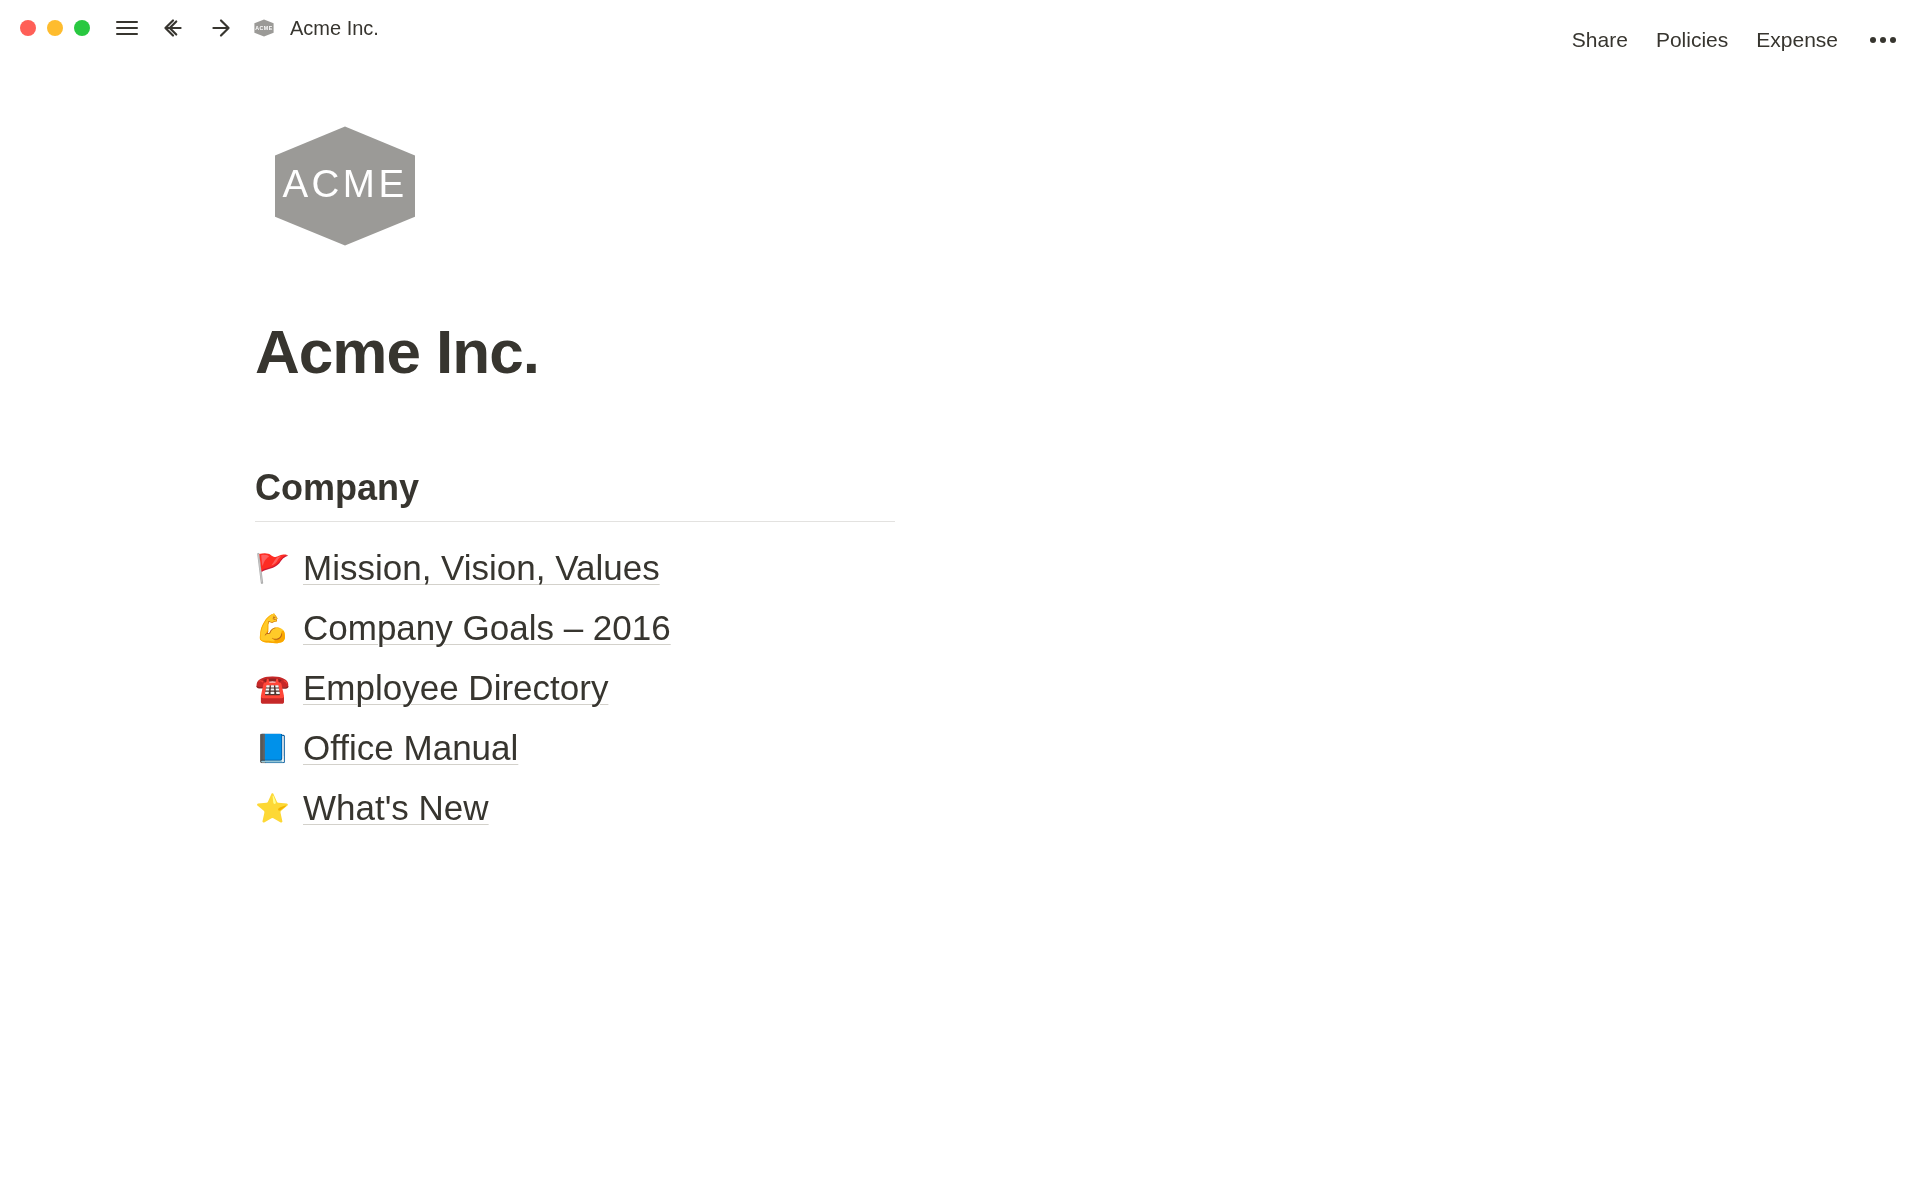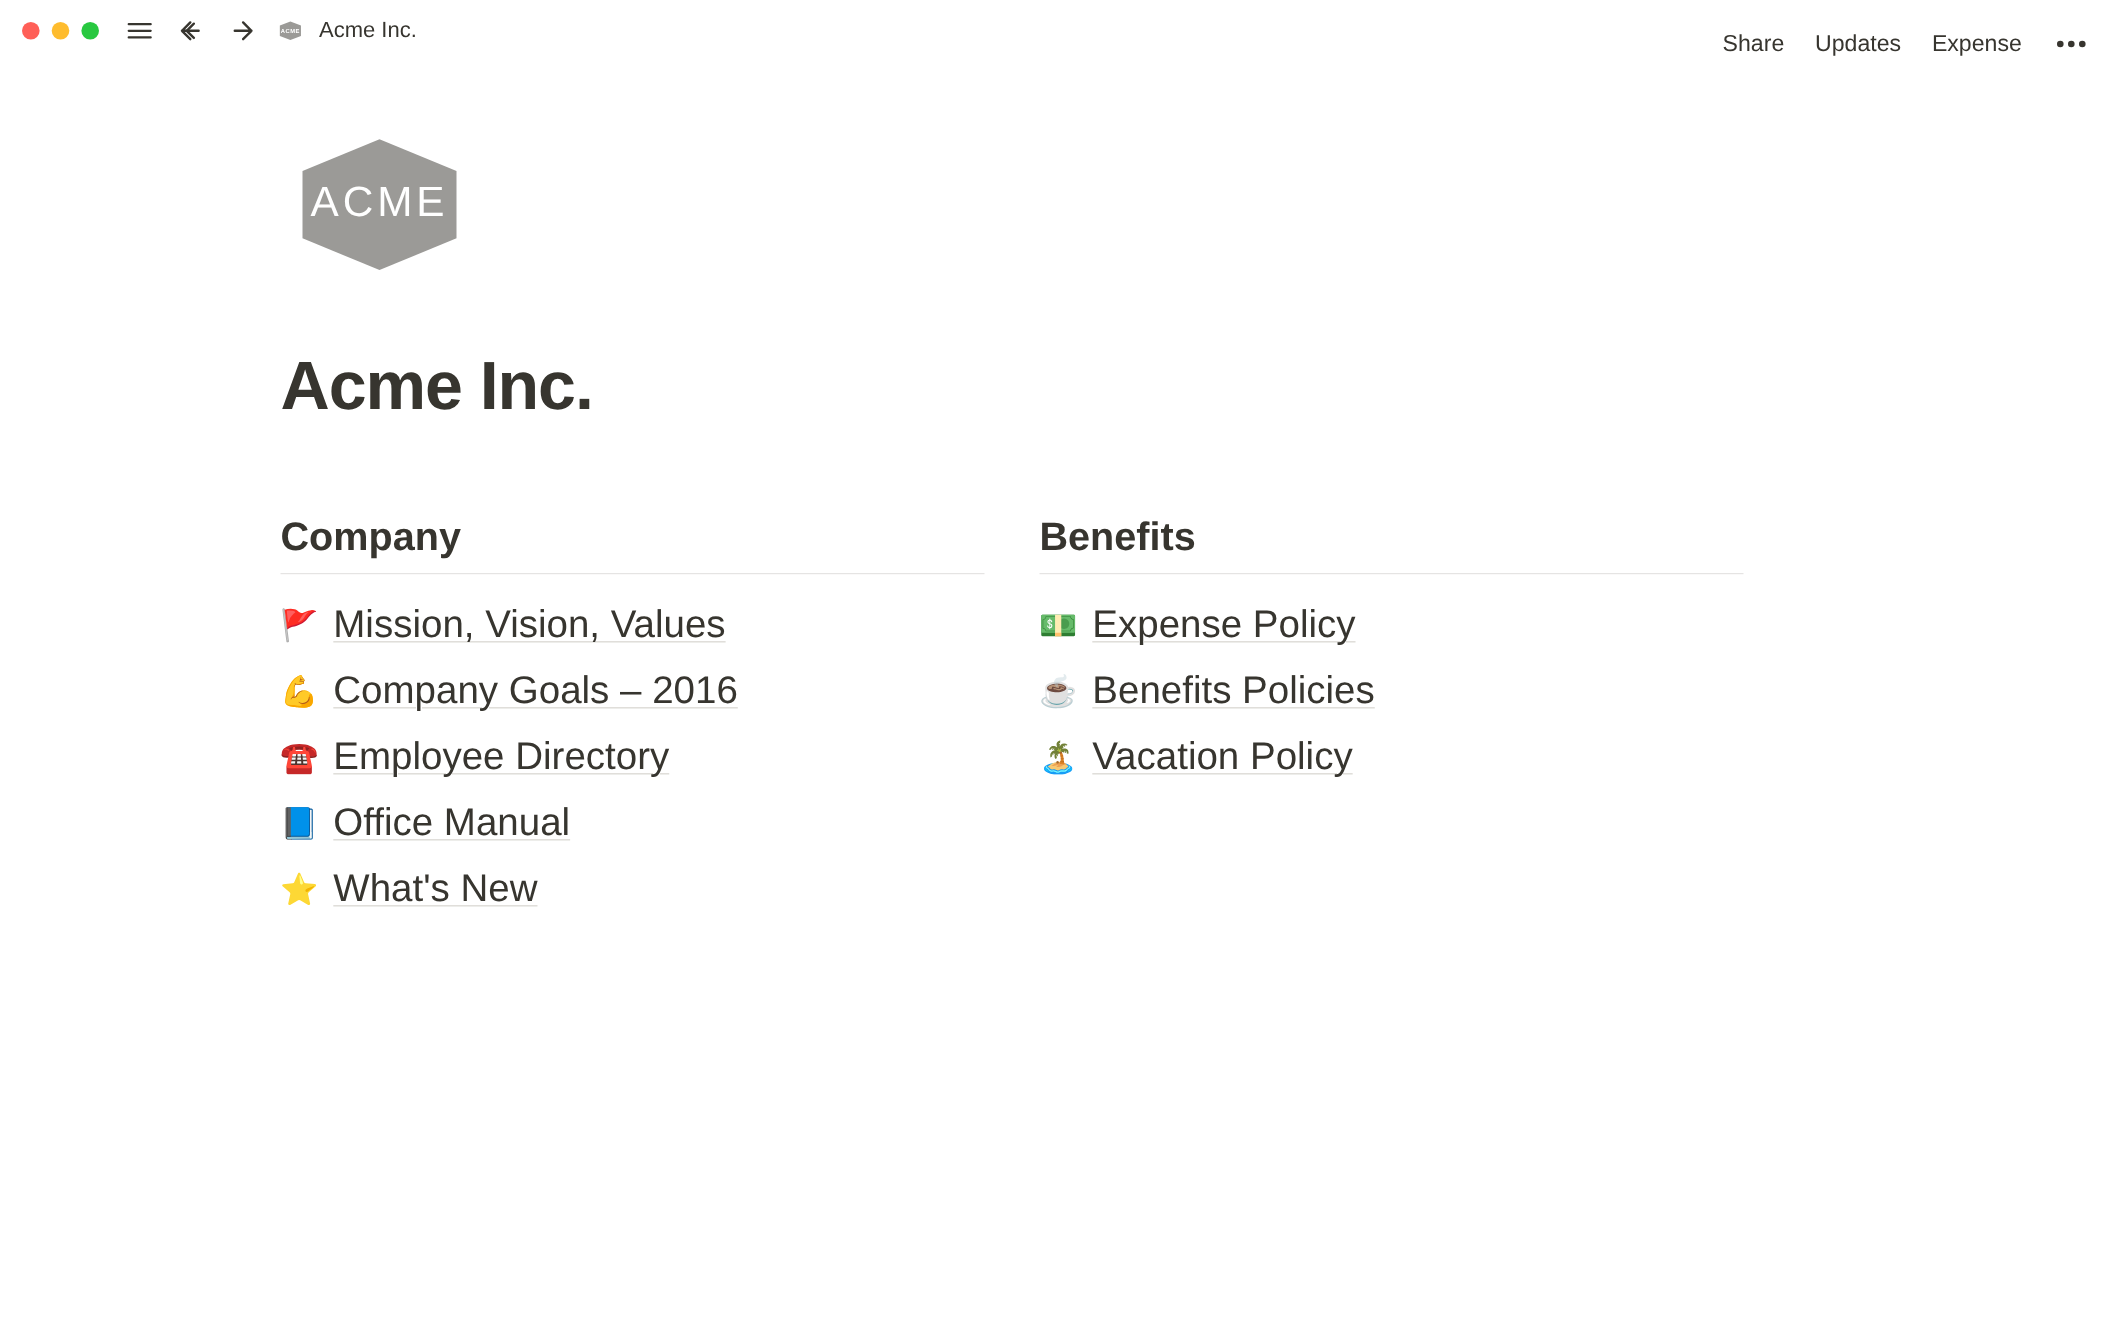--- a/index.html
+++ b/index.html
@@ -145,21 +145,21 @@
     .page-title {
       font-size: 62px;
       font-weight: 800;
       color: #37352f;
       margin-bottom: 80px;
       letter-spacing: -1px;
     }
     
     .columns {
       display: flex;
-      gap: 50px;
+      gap: 112px;
     }
     
     .column {
       width: 640px;
     }
     
     .section-heading {
       font-size: 36px;
       font-weight: 700;
       color: #37352f;
@@ -226,21 +226,21 @@
     <div class="breadcrumb-icon">
       <svg viewBox="0 0 100 80">
         <polygon points="10,20 50,5 90,20 90,60 50,75 10,60" fill="#9b9a97"></polygon>
         <text x="50" y="48" font-family="Arial" font-size="22" font-weight="bold" fill="#fff" text-anchor="middle" letter-spacing="2">ACME</text>
       </svg>
     </div>
     <div class="breadcrumb-text">Acme Inc.</div>
   </div>
   <div class="topbar-right">
     <div class="topbar-action">Share</div>
-    <div class="topbar-action">Updates</div>
+    <div class="topbar-action">Policies</div>
     <div class="topbar-action">Expense</div>
     <div class="more-dots">
       <span></span>
         <span></span>
         <span></span>
     </div>
   </div>
 </div>
 
 <div class="main-content">
@@ -273,31 +273,14 @@
           <span class="link-emoji">📘</span>
           <span class="link-text">Office Manual</span>
         </div>
         <div class="link-item">
           <span class="link-emoji">⭐</span>
           <span class="link-text">What's New</span>
         </div>
       </div>
     </div>
 
-    <div class="column">
-      <h2 class="section-heading">Benefits</h2>
-      <div class="link-list">
-        <div class="link-item">
-          <span class="link-emoji">💵</span>
-          <span class="link-text">Expense Policy</span>
-        </div>
-        <div class="link-item">
-          <span class="link-emoji">☕</span>
-          <span class="link-text">Benefits Policies</span>
-        </div>
-        <div class="link-item">
-          <span class="link-emoji">🏝️</span>
-          <span class="link-text">Vacation Policy</span>
-        </div>
-      </div>
-    </div>
   </div>
 </div>
 
 </body></html>

